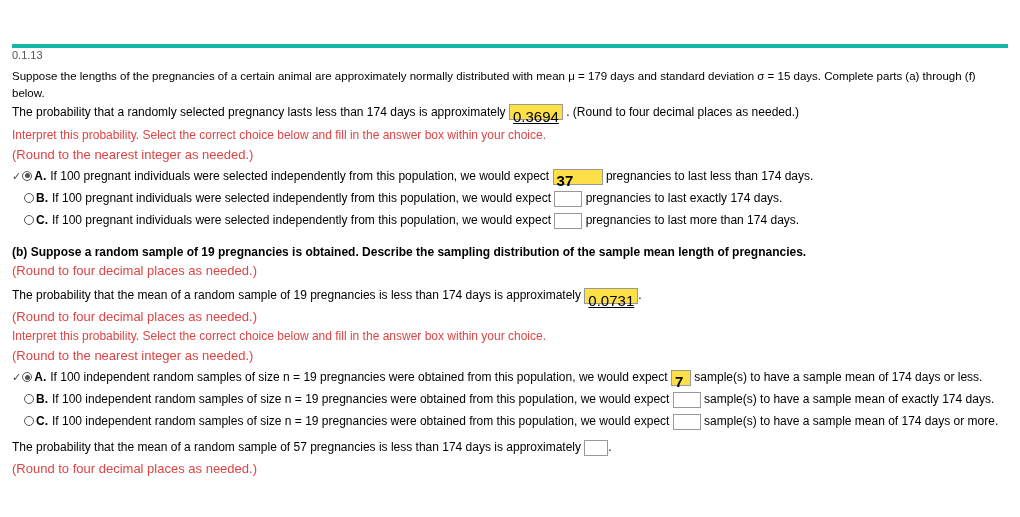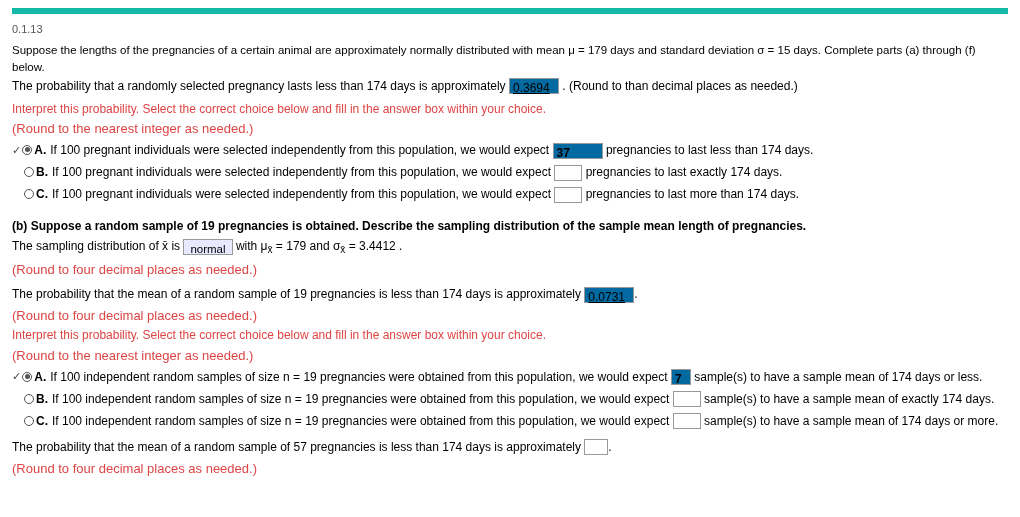--- a/index.html
+++ b/index.html
@@ -25,23 +25,23 @@
     .line {
       margin-bottom: 4px;
       line-height: 1.6;
     }
     .answer-box {
       display: inline-block;
       border: 1px solid #999;
       min-width: 50px;
       height: 16px;
       vertical-align: middle;
-      background: #0369a1;
+      background: #fde047;
       padding: 0 3px;
-      font-size: 12px;
+      font-size: 15px;
     }
     .answer-box-empty {
       display: inline-block;
       border: 1px solid #999;
       min-width: 28px;
       height: 16px;
       vertical-align: middle;
       background: #fff;
       padding: 0 2px;
       font-size: 11.5px;
@@ -102,39 +102,40 @@
     .normal-box {
       display: inline-block;
       border: 1px solid #999;
       padding: 0 6px;
       height: 16px;
       vertical-align: middle;
       background: #e8e8ff;
       font-size: 11.5px;
     }
     .top-bar {
-      border-top: 6px solid #14b8a6;
-      padding-top: 8px;
+      border-top: 4px solid #14b8a6;
+      padding-top: 0;
       margin-bottom: 6px;
+      margin-top: 36px;
     }
   </style>
 </head>
 <body>
 
 <div class="top-bar">
   <span style="font-size:11px; color:#555;">0.1.13</span>
 </div>
 
 <div class="main-question">
   <span>Suppose the lengths of the pregnancies of a certain animal are approximately normally distributed with mean μ = 179 days and standard deviation σ = 15 days. Complete parts (a) through (f) below.</span>
 </div>
 
 <div>
   <div class="line">
-    <span>The probability that a randomly selected pregnancy lasts less than 174 days is approximately</span>&nbsp;<span class="answer-box underline-val">0.3694</span>&nbsp;<span>. (Round to than decimal places as needed.)</span>
+    <span>The probability that a randomly selected pregnancy lasts less than 174 days is approximately</span>&nbsp;<span class="answer-box underline-val">0.3694</span>&nbsp;<span>. (Round to four decimal places as needed.)</span>
   </div>
   <div class="line instruction-text">
     <span>Interpret this probability. Select the correct choice below and fill in the answer box within your choice.</span>
   </div>
   <div class="round-note" style="margin-bottom:5px;">
     <span>(Round to the nearest integer as needed.)</span>
   </div>
 
   <div class="radio-option">
     <span class="radio-label">
@@ -167,23 +168,20 @@
     <span>
       <span>If 100 pregnant individuals were selected independently from this population, we would expect</span>&nbsp;<span class="answer-box-empty"></span>&nbsp;<span>pregnancies to last more than 174 days.</span>
     </span>
   </div>
 </div>
 
 <div style="margin-top:16px;">
   <div class="part-header">
     <span>(b) Suppose a random sample of 19 pregnancies is obtained. Describe the sampling distribution of the sample mean length of pregnancies.</span>
   </div>
-  <div class="line">
-    <span>The sampling distribution of x̄ is</span>&nbsp;<span class="normal-box">normal</span>&nbsp;<span>with μ</span><sub>x̄</sub>&nbsp;<span>= 179</span>&nbsp;<span>and σ</span><sub>x̄</sub>&nbsp;<span>= 3.4412</span>&nbsp;.
-  </div>
   <div class="round-note">
     <span>(Round to four decimal places as needed.)</span>
   </div>
 </div>
 
 <div style="margin-top:8px;">
   <div class="line">
     <span>The probability that the mean of a random sample of 19 pregnancies is less than 174 days is approximately</span>&nbsp;<span class="answer-box underline-val">0.0731</span><span>.</span>
   </div>
   <div class="round-note" style="margin-bottom:3px;">

